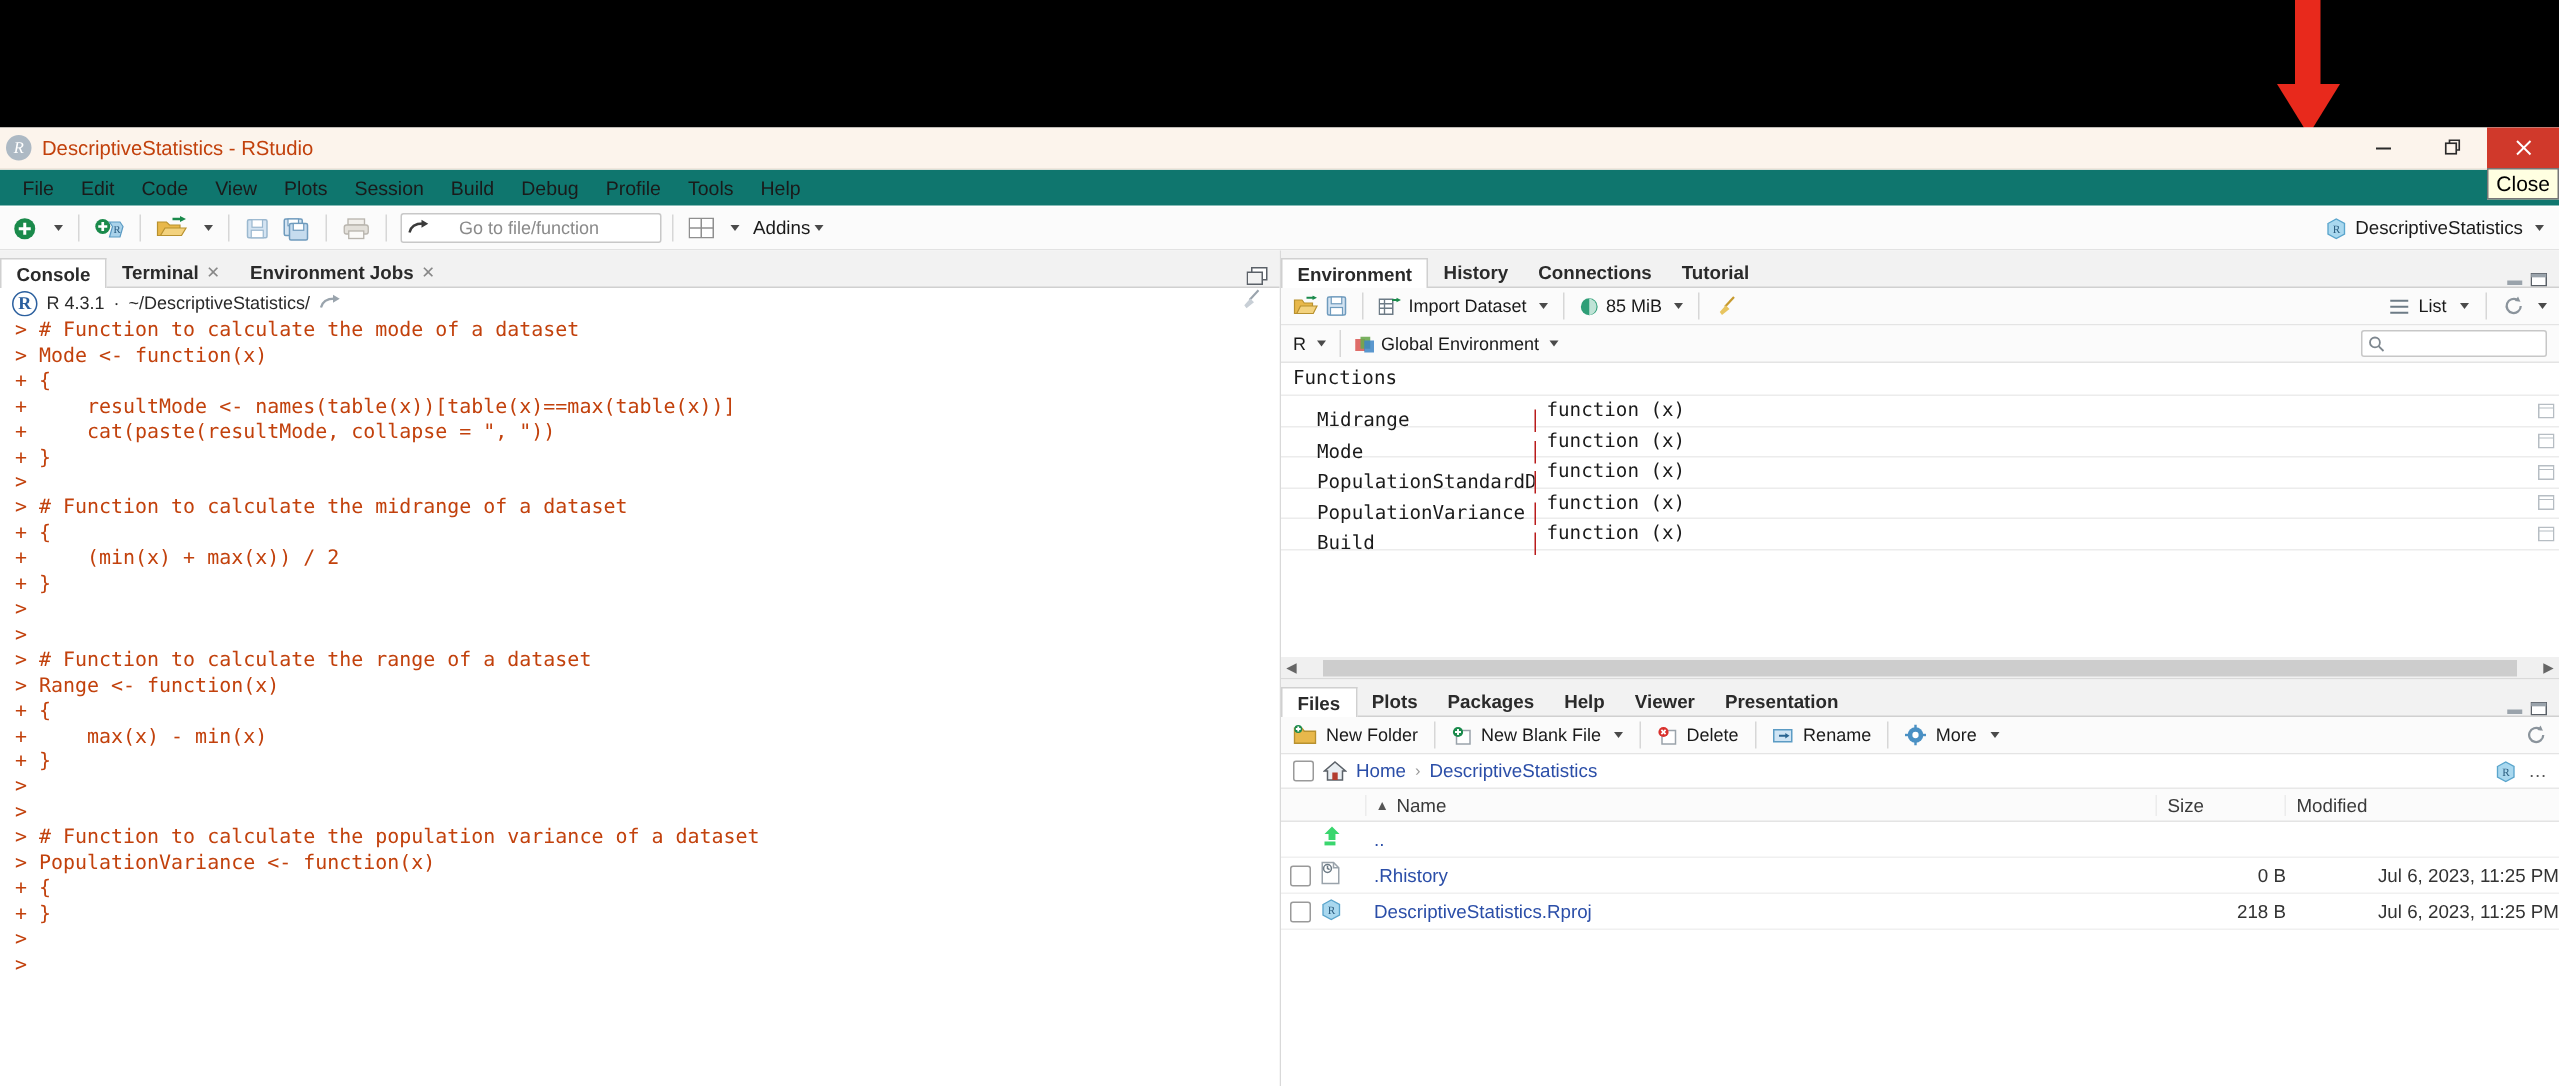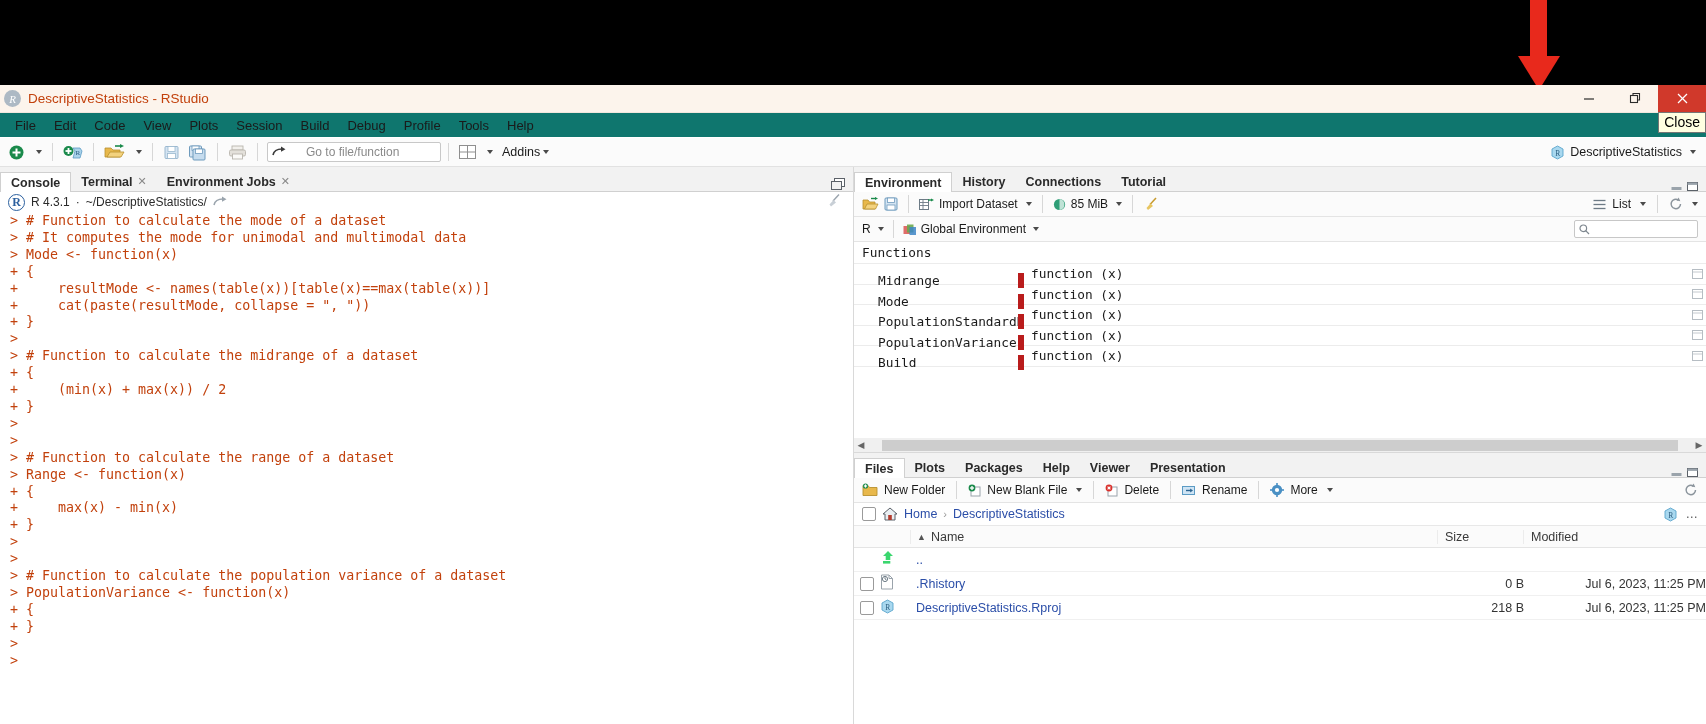--- a/index.html
+++ b/index.html
@@ -109,21 +109,21 @@
                 border-bottom:1px solid #e4e4e4; padding-left:8px; font-size:12px; color:#1a1a1a;}
   .searchbox { width:118px; height:16px; border:1px solid #c7c7c7; background:#fff; border-radius:2px;
                display:flex; align-items:center; padding-left:4px; }
 
   .env-table { flex:1; overflow:hidden; background:#fff; position:relative; }
   .env-group { font-family:"DejaVu Sans Mono", monospace; font-size:12.8px; color:#1a1a1a;
                padding:3px 0 3px 8px; background:#fff; border-bottom:1px solid #ececec;}
   .env-row { display:flex; height:19.5px; align-items:center; border-bottom:1px solid #ececec;
              font-family:"DejaVu Sans Mono", monospace; font-size:12.8px; color:#1a1a1a;}
   .env-row .name { width:170px; padding-left:24px; box-sizing:border-box; overflow:hidden;
-                   white-space:nowrap; border-right:6px solid #b91c1c;margin-top:14px; }
+                   white-space:nowrap; border-right:1px solid #b91c1c;margin-top:14px; }
   .env-row .val { flex:1; padding-left:7px; }
   .env-row .icon-cell { width:18px; display:flex; align-items:center; justify-content:center; }
   .hscroll { position:absolute; left:0; right:0; bottom:0; height:14px; background:#f0f0f0;
              display:flex; align-items:center; }
   .hscroll .track { flex:1; height:11px; background:#cdcdcd; margin:0 14px; }
   .hscroll .arrow { width:14px; text-align:center; font-size:9px; color:#666; }
 
   
   .files-toolbar { height:24px; background:#fbfbfb; display:flex; align-items:center; gap:6px;
                    border-bottom:1px solid #e4e4e4; padding-left:8px; font-size:12px; color:#1a1a1a;}
@@ -325,21 +325,20 @@
           <div class="broom">
             <svg width="16" height="15" viewBox="0 0 16 15">
               <line x1="12" y1="1.5" x2="6" y2="8" stroke="#9aa4ad" stroke-width="1.4"></line>
               <polygon points="6.5,7 9,9.5 4,13.5 2.5,11.5" fill="#c8cfd6"></polygon>
             </svg>
           </div>
         </div>
 
         <div class="console-body">
           <div class="cline">&gt; # Function to calculate the mode of a dataset</div>
-          <div class="cline">&gt; # It computes the mode for unimodal and multimodal data</div>
           <div class="cline">&gt; Mode &lt;- function(x)</div>
           <div class="cline">+ {</div>
           <div class="cline">+     resultMode &lt;- names(table(x))[table(x)==max(table(x))]</div>
           <div class="cline">+     cat(paste(resultMode, collapse = ", "))</div>
           <div class="cline">+ }</div>
           <div class="cline">&gt;</div>
           <div class="cline">&gt; # Function to calculate the midrange of a dataset</div>
           <div class="cline">+ {</div>
           <div class="cline">+     (min(x) + max(x)) / 2</div>
           <div class="cline">+ }</div>

